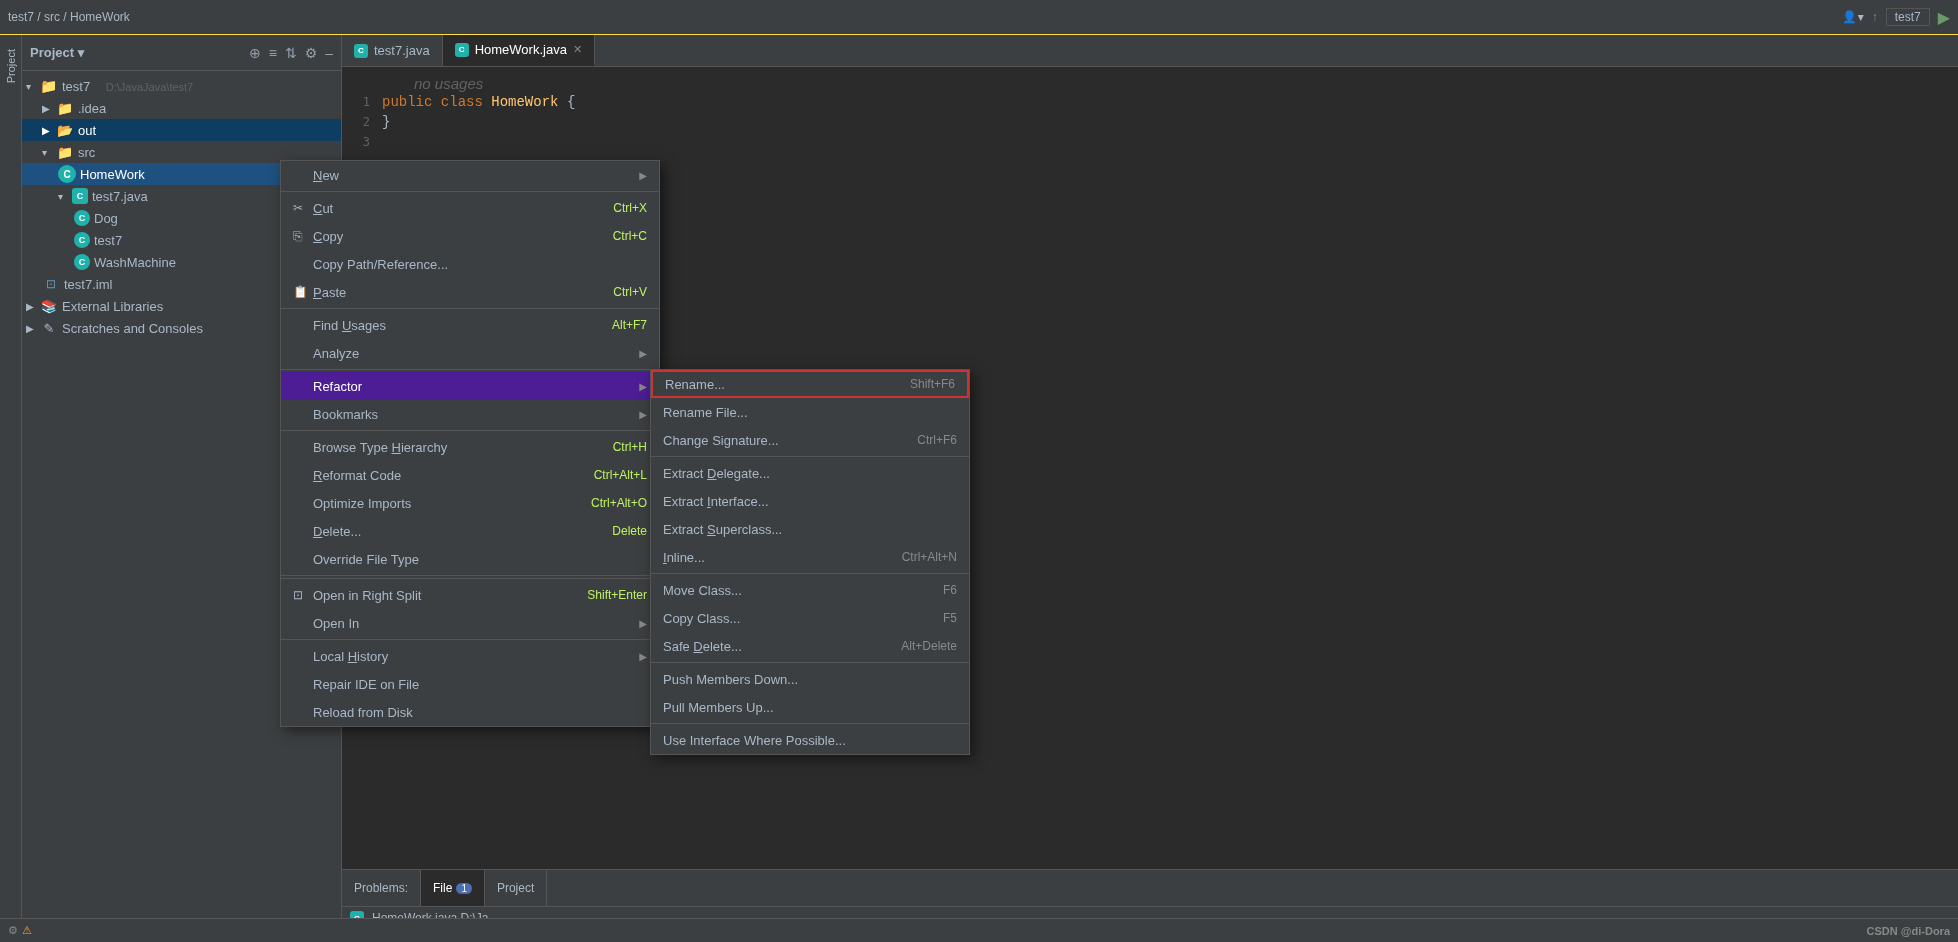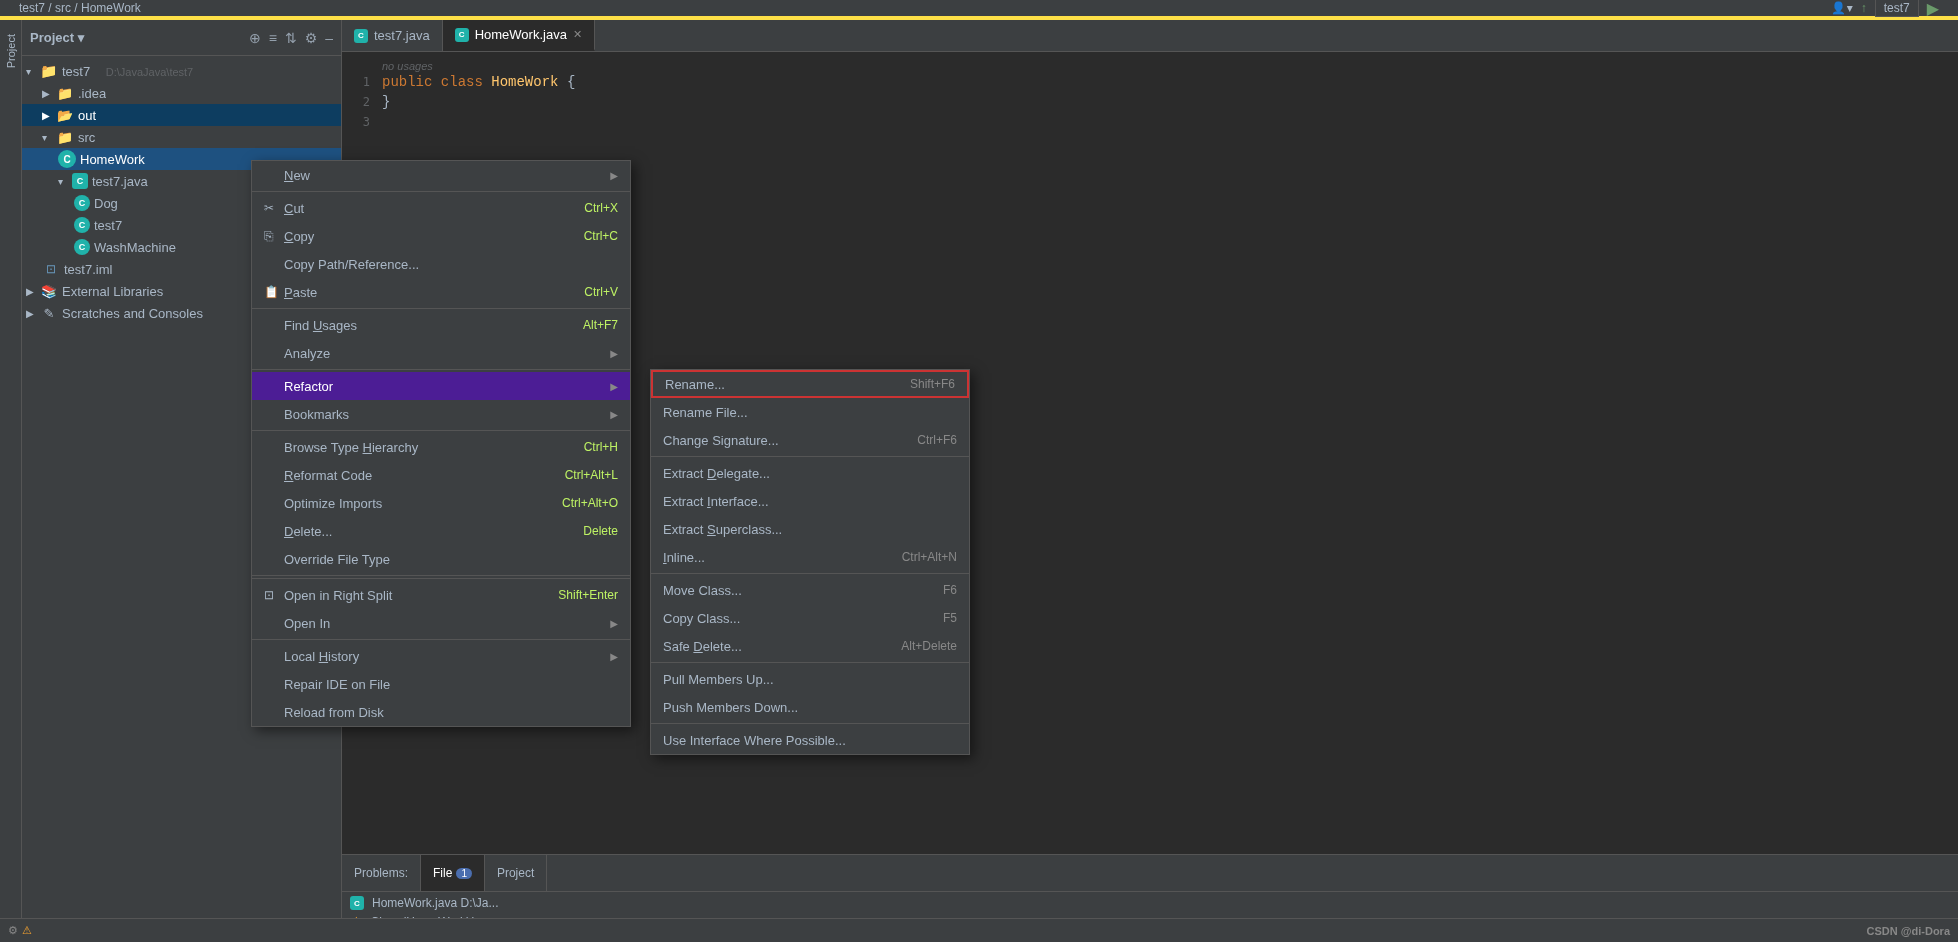--- a/index.html
+++ b/index.html
@@ -9,26 +9,26 @@
       background: #2b2b2b;
       font-family: 'Segoe UI', Arial, sans-serif;
       font-size: 13px;
       color: #a9b7c6;
       overflow: hidden;
       position: relative;
     }
 
     
     .title-bar {
-      height: 20px;
-      background: #3c3f41;
-      display: flex;
-      align-items: center;
-      padding: 0 19px;
-      border-bottom: 4px solid #fde047;
+      height: 35px;
+      background: #3c3f41;
+      display: flex;
+      align-items: center;
+      padding: 0 8px;
+      border-bottom: 1px solid #fde047;
     }
     .title-bar-text {
       color: #a9b7c6;
       font-size: 12px;
     }
     .title-bar-right {
       margin-left: auto;
       display: flex;
       align-items: center;
       gap: 8px;
@@ -184,21 +184,21 @@
       font-family: monospace;
       flex-shrink: 0;
     }
     .line-content {
       font-family: 'Consolas', 'Courier New', monospace;
       font-size: 14px;
     }
     .kw { color: #cc7832; }
     .cn { color: #ffc66d; }
     .brace { color: #a9b7c6; }
-    .no-usages { color: #606366; font-size: 11px; padding-left: 40px; font-style: italic; }
+    .no-usages { color: #606366; font-size: 15px; padding-left: 40px; font-style: italic; margin-left: 32px; }
 
     
     .bottom-bar {
       height: 80px;
       background: #3c3f41;
       border-top: 1px solid #555;
       display: flex;
       flex-direction: column;
     }
     .bottom-tabs {
@@ -533,21 +533,21 @@
           <span style="color:#f0a030;font-size:14px;">⚠</span>
           <span>Class 'HomeWork' is...</span>
         </div>
       </div>
     </div>
   </div>
 </div>
 
 <div class="context-menu-overlay">
 
-  <div class="context-menu" style="top:160px;left:251px;">
+  <div class="context-menu" style="top:160px;left:280px;">
     <div class="menu-item">
       <span class="menu-item-icon"></span>
       <span class="menu-item-label"><u>N</u>ew</span>
       <span class="menu-item-arrow">▶</span>
     </div>
     <div class="menu-separator"></div>
     <div class="menu-item">
       <span class="menu-item-icon">✂</span>
       <span class="menu-item-label"><u>C</u>ut</span>
       <span class="menu-item-shortcut">Ctrl+X</span>
@@ -676,24 +676,24 @@
     <div class="submenu-item">
       <span class="submenu-item-label">Copy Class...</span>
       <span class="submenu-item-shortcut">F5</span>
     </div>
     <div class="submenu-item">
       <span class="submenu-item-label">Safe <u>D</u>elete...</span>
       <span class="submenu-item-shortcut">Alt+Delete</span>
     </div>
     <div class="submenu-separator"></div>
     <div class="submenu-item">
+      <span class="submenu-item-label">Push Members Down...</span>
+    </div>
+    <div class="submenu-item">
       <span class="submenu-item-label">Pull Members Up...</span>
-    </div>
-    <div class="submenu-item">
-      <span class="submenu-item-label">Push Members Down...</span>
     </div>
     <div class="submenu-separator"></div>
     <div class="submenu-item">
       <span class="submenu-item-label">Use Interface Where Possible...</span>
     </div>
   </div>
 
 </div>
 
 <div class="status-bar">

